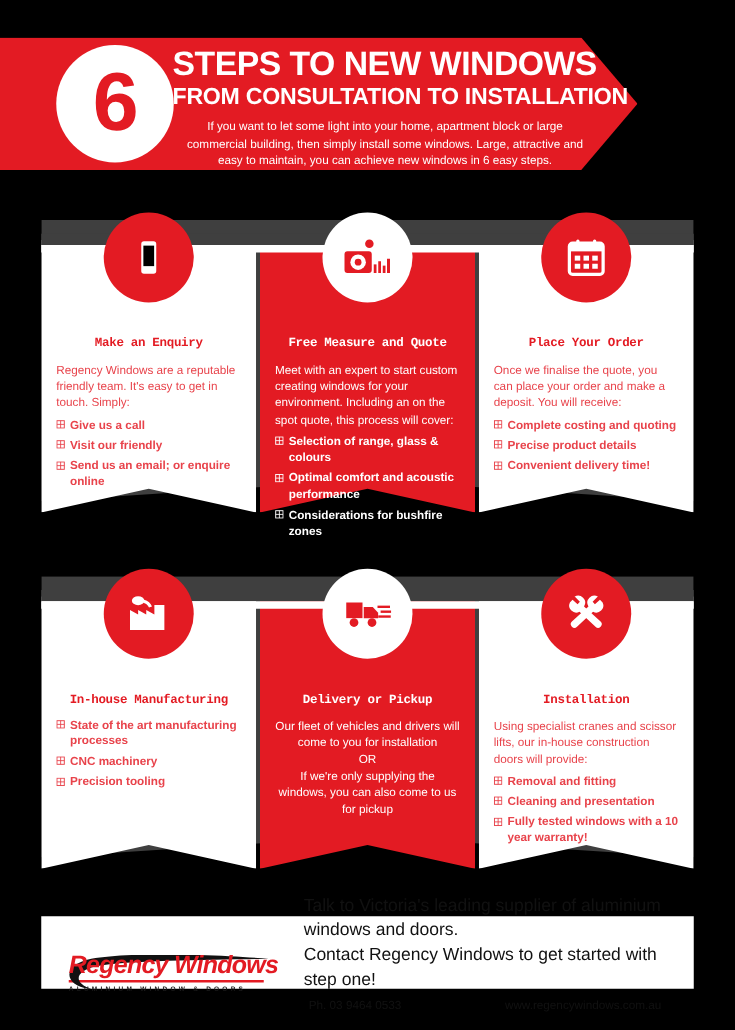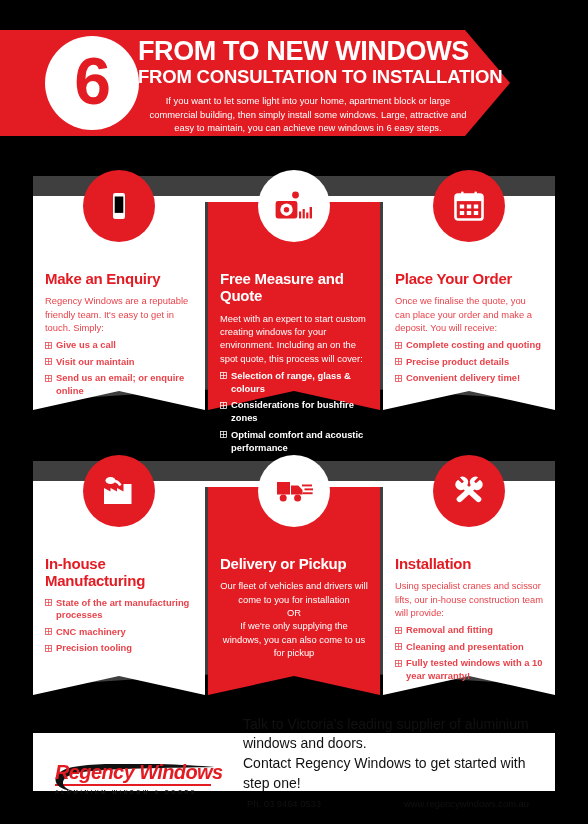--- a/index.html
+++ b/index.html
@@ -85,22 +85,22 @@
   .circle.red{background:#E31B23;}
   .circle.white{background:#fff;}
   .circle svg{display:block;}
 
   
   .card-inner{
     position:absolute;left:0;top:22px;width:172px;height:218px;
     padding:78px 12px 0 12px;box-sizing:border-box;z-index:5;
   }
   .card-title{
-    font-size:15px;font-weight:bold;
-    line-height:1.15;letter-spacing:-0.25px;margin-bottom:7px;
+    font-size:10px;font-weight:bold;text-align:center;
+    line-height:1.15;letter-spacing:-0.25px;margin-bottom:7px;font-family:Liberation Mono, monospace;
   }
   .card-desc{
     font-size:9.4px;line-height:1.42;margin-bottom:5px;
   }
   .card-list{list-style:none;margin:0;padding:0;}
   .card-list li{
     font-size:9.4px;line-height:1.38;margin-bottom:3.5px;
     padding-left:11px;position:relative;font-weight:bold;
   }
   .bullet-ico{
@@ -141,21 +141,21 @@
 </head>
 <body>
 
 <div class="page">
 
   <div class="header"></div>
   <div class="hdr-circle">
     <span class="hdr-num">6</span>
   </div>
   <div class="hdr-text">
-    <div class="hdr-t1">FROM TO NEW WINDOWS</div>
+    <div class="hdr-t1">STEPS TO NEW WINDOWS</div>
     <div class="hdr-t2">FROM CONSULTATION TO INSTALLATION</div>
     <div class="hdr-desc">If you want to let some light into your home, apartment block or large commercial building, then simply install some windows. Large, attractive and easy to maintain, you can achieve new windows in 6 easy steps.</div>
   </div>
 
   <div class="row row1">
     <div class="ribbon"></div>
     <div class="cards">
         <div class="card c1">
           <div class="card-body light"></div>
           <div class="card-inner light">
@@ -164,21 +164,21 @@
             <ul class="card-list">
               <li><svg class="bullet-ico" viewBox="0 0 10 10">
                   <rect x="0.8" y="0.8" width="8.4" height="8.4" fill="none" stroke="#E8434B" stroke-width="1.1"></rect>
                   <line x1="5" y1="0.8" x2="5" y2="9.2" stroke="#E8434B" stroke-width="1"></line>
                   <line x1="0.8" y1="5" x2="9.2" y2="5" stroke="#E8434B" stroke-width="1"></line>
                 </svg><span>Give us a call</span></li>
               <li><svg class="bullet-ico" viewBox="0 0 10 10">
                   <rect x="0.8" y="0.8" width="8.4" height="8.4" fill="none" stroke="#E8434B" stroke-width="1.1"></rect>
                   <line x1="5" y1="0.8" x2="5" y2="9.2" stroke="#E8434B" stroke-width="1"></line>
                   <line x1="0.8" y1="5" x2="9.2" y2="5" stroke="#E8434B" stroke-width="1"></line>
-                </svg><span>Visit our maintain</span></li>
+                </svg><span>Visit our friendly</span></li>
               <li><svg class="bullet-ico" viewBox="0 0 10 10">
                   <rect x="0.8" y="0.8" width="8.4" height="8.4" fill="none" stroke="#E8434B" stroke-width="1.1"></rect>
                   <line x1="5" y1="0.8" x2="5" y2="9.2" stroke="#E8434B" stroke-width="1"></line>
                   <line x1="0.8" y1="5" x2="9.2" y2="5" stroke="#E8434B" stroke-width="1"></line>
                 </svg><span>Send us an email; or enquire online</span></li>
             </ul>
           </div>
           <div class="circle red">
             <span>
               <svg width="34" height="34" viewBox="0 0 34 34">
@@ -200,26 +200,26 @@
             <ul class="card-list">
               <li><svg class="bullet-ico" viewBox="0 0 10 10">
                   <rect x="0.8" y="0.8" width="8.4" height="8.4" fill="none" stroke="#FFFFFF" stroke-width="1.1"></rect>
                   <line x1="5" y1="0.8" x2="5" y2="9.2" stroke="#FFFFFF" stroke-width="1"></line>
                   <line x1="0.8" y1="5" x2="9.2" y2="5" stroke="#FFFFFF" stroke-width="1"></line>
                 </svg><span>Selection of range, glass &amp; colours</span></li>
               <li><svg class="bullet-ico" viewBox="0 0 10 10">
                   <rect x="0.8" y="0.8" width="8.4" height="8.4" fill="none" stroke="#FFFFFF" stroke-width="1.1"></rect>
                   <line x1="5" y1="0.8" x2="5" y2="9.2" stroke="#FFFFFF" stroke-width="1"></line>
                   <line x1="0.8" y1="5" x2="9.2" y2="5" stroke="#FFFFFF" stroke-width="1"></line>
-                </svg><span>Considerations for bushfire zones</span></li>
+                </svg><span>Optimal comfort and acoustic performance</span></li>
               <li><svg class="bullet-ico" viewBox="0 0 10 10">
                   <rect x="0.8" y="0.8" width="8.4" height="8.4" fill="none" stroke="#FFFFFF" stroke-width="1.1"></rect>
                   <line x1="5" y1="0.8" x2="5" y2="9.2" stroke="#FFFFFF" stroke-width="1"></line>
                   <line x1="0.8" y1="5" x2="9.2" y2="5" stroke="#FFFFFF" stroke-width="1"></line>
-                </svg><span>Optimal comfort and acoustic performance</span></li>
+                </svg><span>Considerations for bushfire zones</span></li>
             </ul>
           </div>
           <div class="circle white">
             <span>
               <svg width="38" height="30" viewBox="0 0 38 30">
                 <circle cx="20.5" cy="4" r="3.4" fill="#E31B23"></circle>
                 <path d="M3 10 h17 a2.4 2.4 0 0 1 2.4 2.4 V25 a2.4 2.4 0 0 1 -2.4 2.4 H3 a2.4 2.4 0 0 1 -2.4 -2.4 V12.4 A2.4 2.4 0 0 1 3 10 Z" fill="#E31B23"></path>
                 <circle cx="11.5" cy="18.7" r="6.2" fill="#fff"></circle>
                 <circle cx="11.5" cy="18.7" r="2.7" fill="#E31B23"></circle>
                 <rect x="24" y="20.5" width="2.2" height="6.9" fill="#E31B23"></rect>
@@ -333,21 +333,21 @@
                 <rect x="29.5" y="11.4" width="8.5" height="1.9" fill="#E31B23"></rect>
                 <rect x="27.6" y="15.3" width="10" height="1.9" fill="#E31B23"></rect>
               </svg>
             </span>
           </div>
         </div>
         <div class="card c3">
           <div class="card-body light"></div>
           <div class="card-inner light">
             <div class="card-title">Installation</div>
-            <div class="card-desc">Using specialist cranes and scissor lifts, our in-house construction team will provide:</div>
+            <div class="card-desc">Using specialist cranes and scissor lifts, our in-house construction doors will provide:</div>
             <ul class="card-list">
               <li><svg class="bullet-ico" viewBox="0 0 10 10">
                   <rect x="0.8" y="0.8" width="8.4" height="8.4" fill="none" stroke="#E8434B" stroke-width="1.1"></rect>
                   <line x1="5" y1="0.8" x2="5" y2="9.2" stroke="#E8434B" stroke-width="1"></line>
                   <line x1="0.8" y1="5" x2="9.2" y2="5" stroke="#E8434B" stroke-width="1"></line>
                 </svg><span>Removal and fitting</span></li>
               <li><svg class="bullet-ico" viewBox="0 0 10 10">
                   <rect x="0.8" y="0.8" width="8.4" height="8.4" fill="none" stroke="#E8434B" stroke-width="1.1"></rect>
                   <line x1="5" y1="0.8" x2="5" y2="9.2" stroke="#E8434B" stroke-width="1"></line>
                   <line x1="0.8" y1="5" x2="9.2" y2="5" stroke="#E8434B" stroke-width="1"></line>

